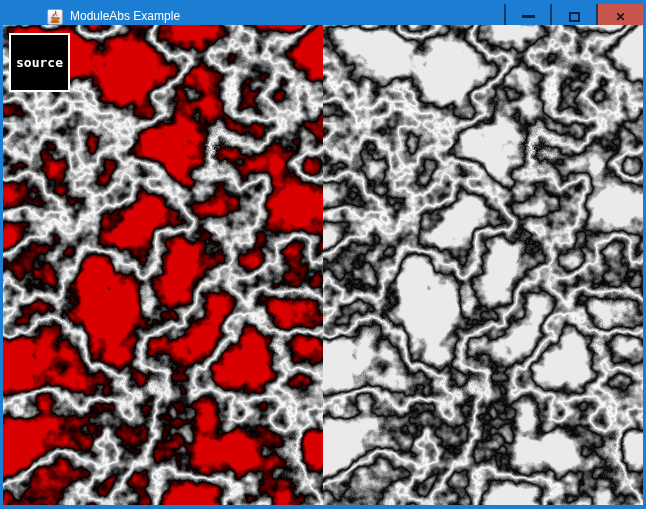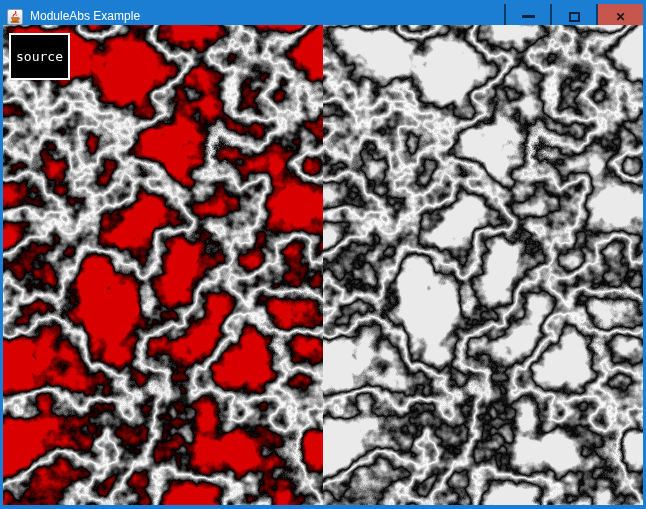--- a/index.html
+++ b/index.html
@@ -10,20 +10,21 @@
     background:#1b7ed3;
     font-family:"Liberation Sans", sans-serif;
     overflow:hidden;
   }
   
   .titlebar{
     position:absolute;top:4px;left:0;
     width:646px;height:25px;
     display:flex;align-items:center;
     background:#1b7ed3;
+    padding-left:40px;
   }
   .app-icon{
     width:16px;height:16px;
     margin-left:7px;
     border:1px solid #8a9bb0;
     border-radius:2px;
     background:linear-gradient(#ffffff,#c9d6e6);
     display:flex;align-items:center;justify-content:center;
     flex:0 0 auto;
   }
@@ -70,22 +71,23 @@
     background:#000000;
   }
   .panel svg.noise{display:block;width:320px;height:480px;}
   .img-label{
     position:absolute;top:8px;left:6px;
     background:#000000;
     border:2px solid #ffffff;
     color:#ffffff;
     font-family:"DejaVu Sans Mono", monospace;
     font-size:13px;line-height:15px;
-    padding:14px 5px;
+    padding:20px 5px;
     white-space:nowrap;
+    font-weight:bold;
   }
   .defs-holder{position:absolute;width:0;height:0;overflow:hidden;}
 </style>
 </head>
 <body>
 
 <div class="window">
 
   <div class="titlebar">
     <div class="app-icon">

